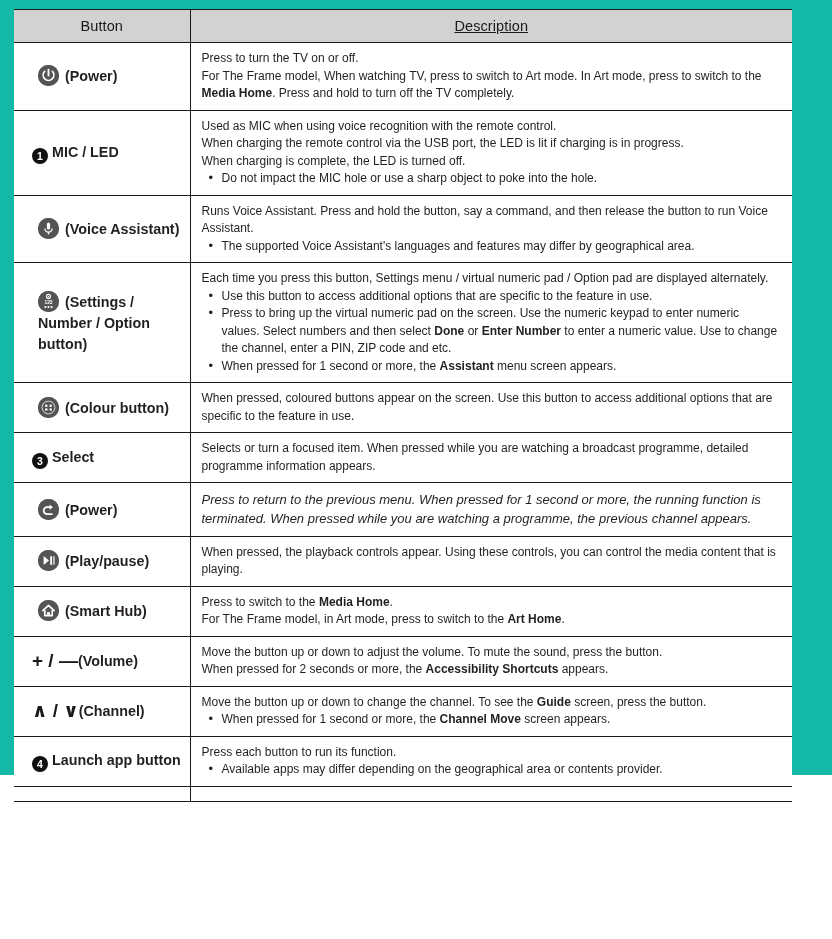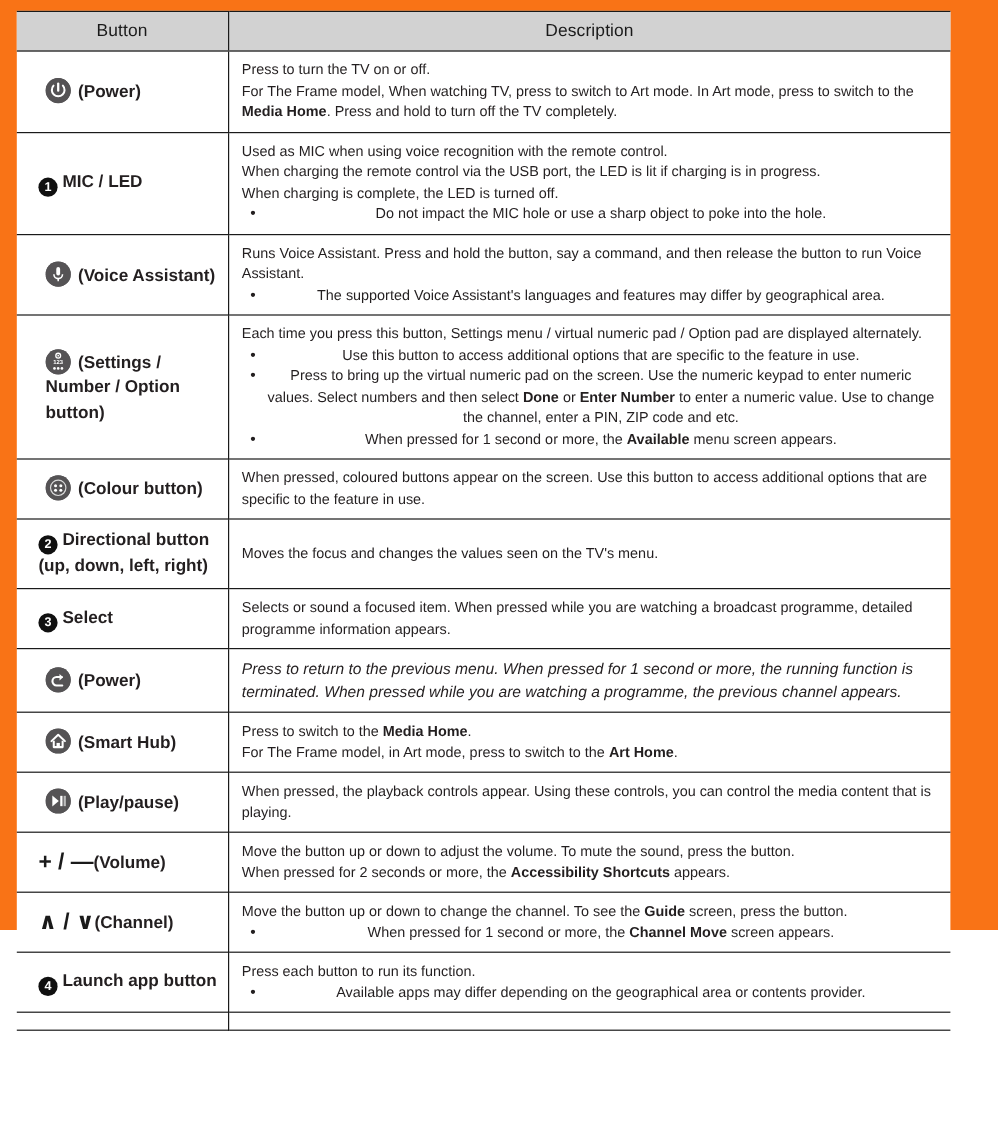--- a/index.html
+++ b/index.html
@@ -14,21 +14,21 @@
     height: 939px;
     font-family: "Liberation Sans", "DejaVu Sans", sans-serif;
     color: #231f20;
     overflow: hidden;
   }
 
   #page {
     position: relative;
     width: 832px;
     height: 775px;
-    background: #f97316;
+    background: #14b8a6;
   }
 
   table.btn-table {
     position: absolute;
     left: 14px;
     top: 9px;
     width: 778px;
     border-collapse: collapse;
     table-layout: fixed;
     background: #fff;
@@ -44,20 +44,21 @@
     height: 33px;
     font-weight: normal;
     font-size: 14.5px;
     color: #1a1a1a;
     text-align: center;
     letter-spacing: .1px;
     padding: 0;
   }
   thead th.col-sep {
     border-left: 1.2px solid #1a1a1a;
+    text-decoration: underline;
   }
 
   tbody td {
     border-bottom: 1.2px solid #1a1a1a;
     vertical-align: middle;
     padding: 7px 0 7px 0;
   }
   tbody tr:last-child td { border-bottom: 1.4px solid #1a1a1a; }
 
   td.btn-cell {
@@ -89,21 +90,20 @@
 
   ul.bullets {
     margin: 0;
     padding: 0;
     list-style: none;
   }
   ul.bullets li {
     position: relative;
     padding-left: 20px;
     display: block;
-    text-align: center;
   }
   ul.bullets li::before {
     content: "\2022";
     position: absolute;
     left: 7px;
     top: -1px;
     font-size: 13px;
     line-height: inherit;
     color: #231f20;
   }
@@ -235,21 +235,21 @@
                 </svg>
             </span>
             <span>(Settings / Number / Option button)</span>
           </span>
         </td>
         <td class="desc-cell">
           <span class="desc-line">Each time you press this button, Settings menu / virtual numeric pad / Option pad are displayed alternately.</span>
           <ul class="bullets">
             <li>Use this button to access additional options that are specific to the feature in use.</li>
             <li>Press to bring up the virtual numeric pad on the screen. Use the numeric keypad to enter numeric values. Select numbers and then select <b>Done</b> or <b>Enter Number</b> to enter a numeric value. Use to change the channel, enter a PIN, ZIP code and etc.</li>
-            <li>When pressed for 1 second or more, the <b>Available</b> menu screen appears.</li>
+            <li>When pressed for 1 second or more, the <b>Assistant</b> menu screen appears.</li>
           </ul>
         </td>
       </tr>
 
       <tr>
         <td class="btn-cell">
           <span class="btn-inner">
             <span class="ic">
               <svg viewBox="0 0 21 21">
                   <circle cx="10.5" cy="10.5" r="10.5" fill="#555355"></circle>
@@ -261,57 +261,66 @@
                 </svg>
             </span>
             <span>(Colour button)</span>
           </span>
         </td>
         <td class="desc-cell">
           <span class="desc-line">When pressed, coloured buttons appear on the screen. Use this button to access additional options that are specific to the feature in use.</span>
         </td>
       </tr>
 
-      <tr>
-        <td class="btn-cell tight">
-          <span class="btn-inner">
-            <span class="numbadge">2</span><span>Directional button (up, down, left, right)</span>
-          </span>
-        </td>
-        <td class="desc-cell">
-          <span class="desc-line">Moves the focus and changes the values seen on the TV's menu.</span>
-        </td>
-      </tr>
 
       <tr>
         <td class="btn-cell tight">
           <span class="btn-inner">
             <span class="numbadge">3</span><span>Select</span>
           </span>
         </td>
         <td class="desc-cell">
-          <span class="desc-line">Selects or sound a focused item. When pressed while you are watching a broadcast programme, detailed programme information appears.</span>
+          <span class="desc-line">Selects or turn a focused item. When pressed while you are watching a broadcast programme, detailed programme information appears.</span>
         </td>
       </tr>
 
       <tr>
         <td class="btn-cell">
           <span class="btn-inner">
             <span class="ic">
               <svg viewBox="0 0 21 21">
                   <circle cx="10.5" cy="10.5" r="10.5" fill="#555355"></circle>
                   <path d="M13.9 15.2 H9.2 a3.5 3.5 0 0 1 0-7 h4.3" stroke="#fff" stroke-width="1.75" fill="none" stroke-linecap="round" stroke-linejoin="round"></path>
                   <path d="M11.6 5.6 L14.6 8.3 L11.6 11" fill="#fff"></path>
                 </svg>
             </span>
             <span>(Power)</span>
           </span>
         </td>
         <td class="desc-cell compact">
           <span class="desc-line">Press to return to the previous menu. When pressed for 1 second or more, the running function is terminated. When pressed while you are watching a programme, the previous channel appears.</span>
+        </td>
+      </tr>
+
+      <tr>
+        <td class="btn-cell">
+          <span class="btn-inner">
+            <span class="ic">
+              <svg viewBox="0 0 21 21">
+                  <circle cx="10.5" cy="10.5" r="10.5" fill="#555355"></circle>
+                  <path d="M5.6 6.0 L11.0 10.5 L5.6 15.0 Z" fill="#fff"></path>
+                  <rect x="12.2" y="6.2" width="1.9" height="8.6" fill="#fff"></rect>
+                  <rect x="15.0" y="6.2" width="1.9" height="8.6" fill="#bcbcbc"></rect>
+                </svg>
+            </span>
+            <span>(Play/pause)</span>
+          </span>
+        </td>
+        <td class="desc-cell">
+          <span class="desc-line">When pressed, the playback controls appear. Using these controls, you can control the media content that is playing.</span>
         </td>
       </tr>
 
       <tr>
         <td class="btn-cell">
           <span class="btn-inner">
             <span class="ic">
               <svg viewBox="0 0 21 21">
                   <circle cx="10.5" cy="10.5" r="10.5" fill="#555355"></circle>
                   <path d="M4.9 10.6 L10.5 5.3 L16.1 10.6" stroke="#fff" stroke-width="1.7" fill="none" stroke-linecap="round" stroke-linejoin="round"></path>
@@ -322,39 +331,20 @@
             <span>(Smart Hub)</span>
           </span>
         </td>
         <td class="desc-cell">
           <span class="desc-line">Press to switch to the <b>Media Home</b>.</span>
           <span class="desc-line">For The Frame model, in Art mode, press to switch to the <b>Art Home</b>.</span>
         </td>
       </tr>
 
       <tr>
-        <td class="btn-cell">
-          <span class="btn-inner">
-            <span class="ic">
-              <svg viewBox="0 0 21 21">
-                  <circle cx="10.5" cy="10.5" r="10.5" fill="#555355"></circle>
-                  <path d="M5.6 6.0 L11.0 10.5 L5.6 15.0 Z" fill="#fff"></path>
-                  <rect x="12.2" y="6.2" width="1.9" height="8.6" fill="#fff"></rect>
-                  <rect x="15.0" y="6.2" width="1.9" height="8.6" fill="#bcbcbc"></rect>
-                </svg>
-            </span>
-            <span>(Play/pause)</span>
-          </span>
-        </td>
-        <td class="desc-cell">
-          <span class="desc-line">When pressed, the playback controls appear. Using these controls, you can control the media content that is playing.</span>
-        </td>
-      </tr>
-
-      <tr>
         <td class="btn-cell tight">
           <span class="btn-inner">
             <span class="plainglyph">+ / —</span><span>(Volume)</span>
           </span>
         </td>
         <td class="desc-cell">
           <span class="desc-line">Move the button up or down to adjust the volume. To mute the sound, press the button.</span>
           <span class="desc-line">When pressed for 2 seconds or more, the <b>Accessibility Shortcuts</b> appears.</span>
         </td>
       </tr>

